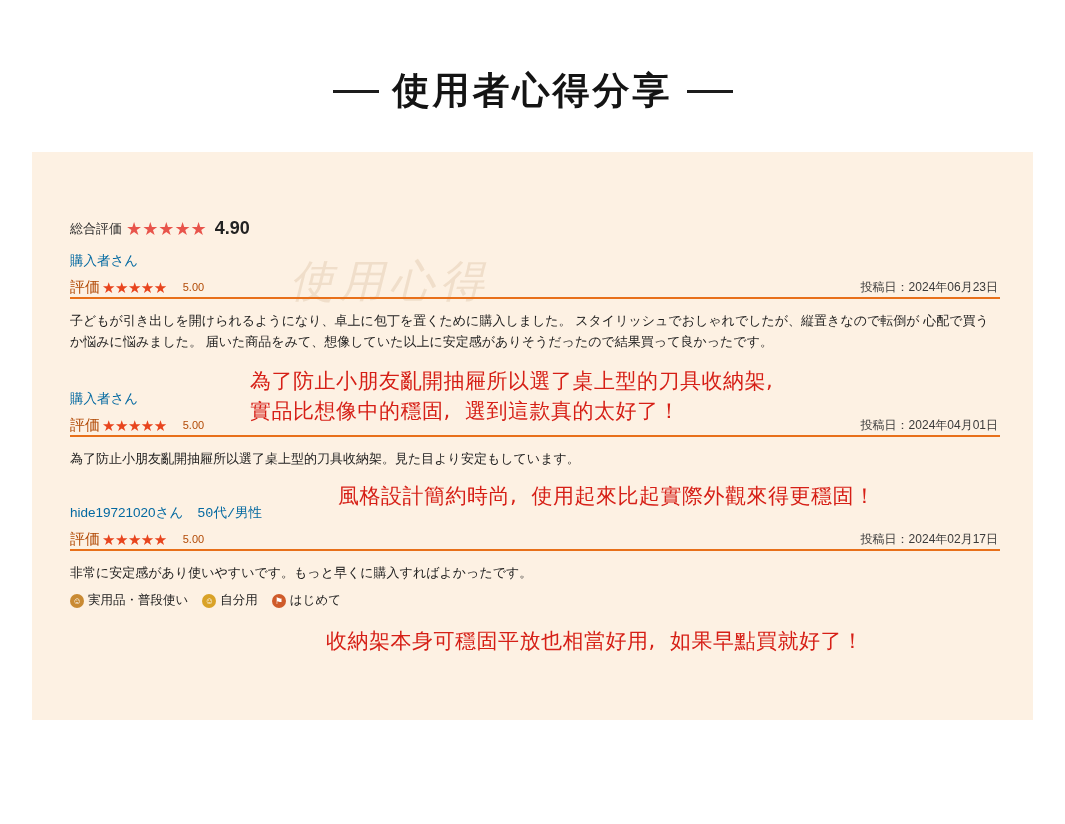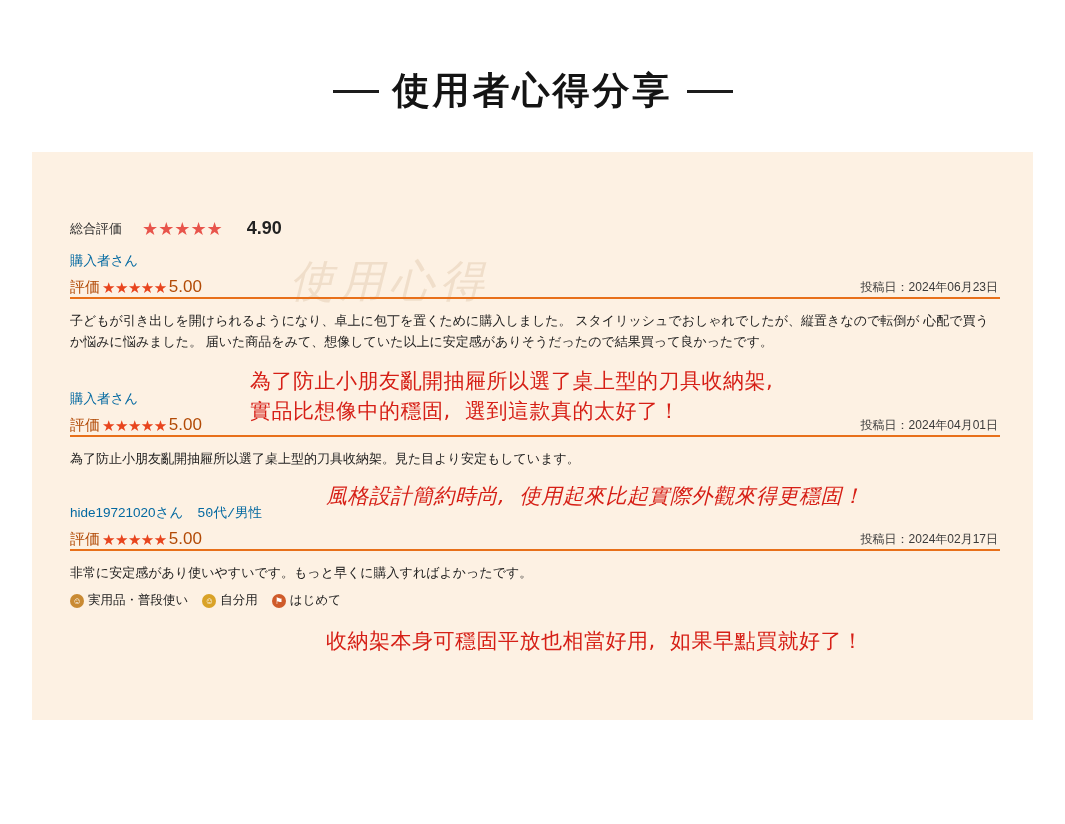--- a/index.html
+++ b/index.html
@@ -55,21 +55,21 @@
     pointer-events: none;
     font-style: italic;
   }
 
   
   .overall {
     position: absolute;
     left: 38px; top: 66px;
     display: flex;
     align-items: center;
-    gap: 20px;
+    gap: 4px;
   }
   .overall-label {
     font-size: 13px;
     color: #2a2a2a;
   }
   .stars {
     letter-spacing: 0px;
     line-height: 1;
     white-space: nowrap;
   }
@@ -110,23 +110,23 @@
     font-size: 15px;
     color: #b24a06;
     margin-right: 2px;
   }
   .rating-stars {
     font-size: 15px;
     color: #e8451e;
     letter-spacing: -0.5px;
   }
   .rating-value {
-    font-size: 17px;
+    font-size: 11px;
     color: #b24a06;
-    margin-left: 2px;
+    margin-left: 16px;
   }
   .post-date {
     position: absolute;
     right: 2px;
     bottom: 1px;
     font-size: 12px;
     color: #3a3a3a;
   }
   .body-text {
     margin-top: 11px;
@@ -241,17 +241,17 @@
         </span>
         <span class="tag">
           <span class="tag-ico ico-c">⚑</span>
           <span>はじめて</span>
         </span>
       </div>
     </div>
 
     <div class="annot" style="left:218px; top:215px;">為了防止小朋友亂開抽屜所以選了桌上型的刀具收納架,
 實品比想像中的穩固,  選到這款真的太好了！</div>
-    <div class="annot" style="left:294px; top:330px;font-style:italic;">風格設計簡約時尚,  使用起來比起實際外觀來得更穩固！</div>
+    <div class="annot" style="left:306px; top:330px;">風格設計簡約時尚,  使用起來比起實際外觀來得更穩固！</div>
     <div class="annot" style="left:294px; top:475px;">收納架本身可穩固平放也相當好用,  如果早點買就好了！</div>
 
   </div>
 </div>
 
 </body></html>

